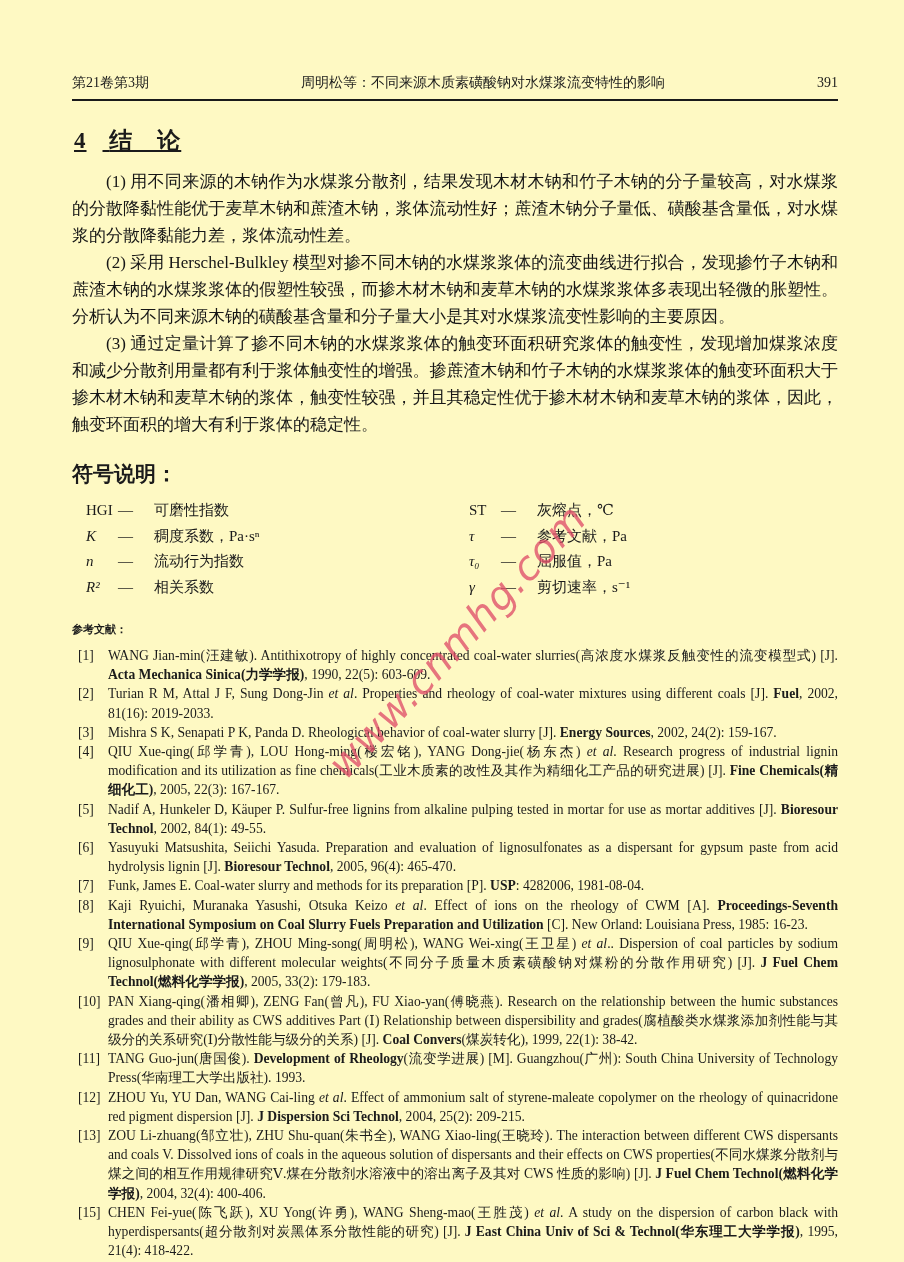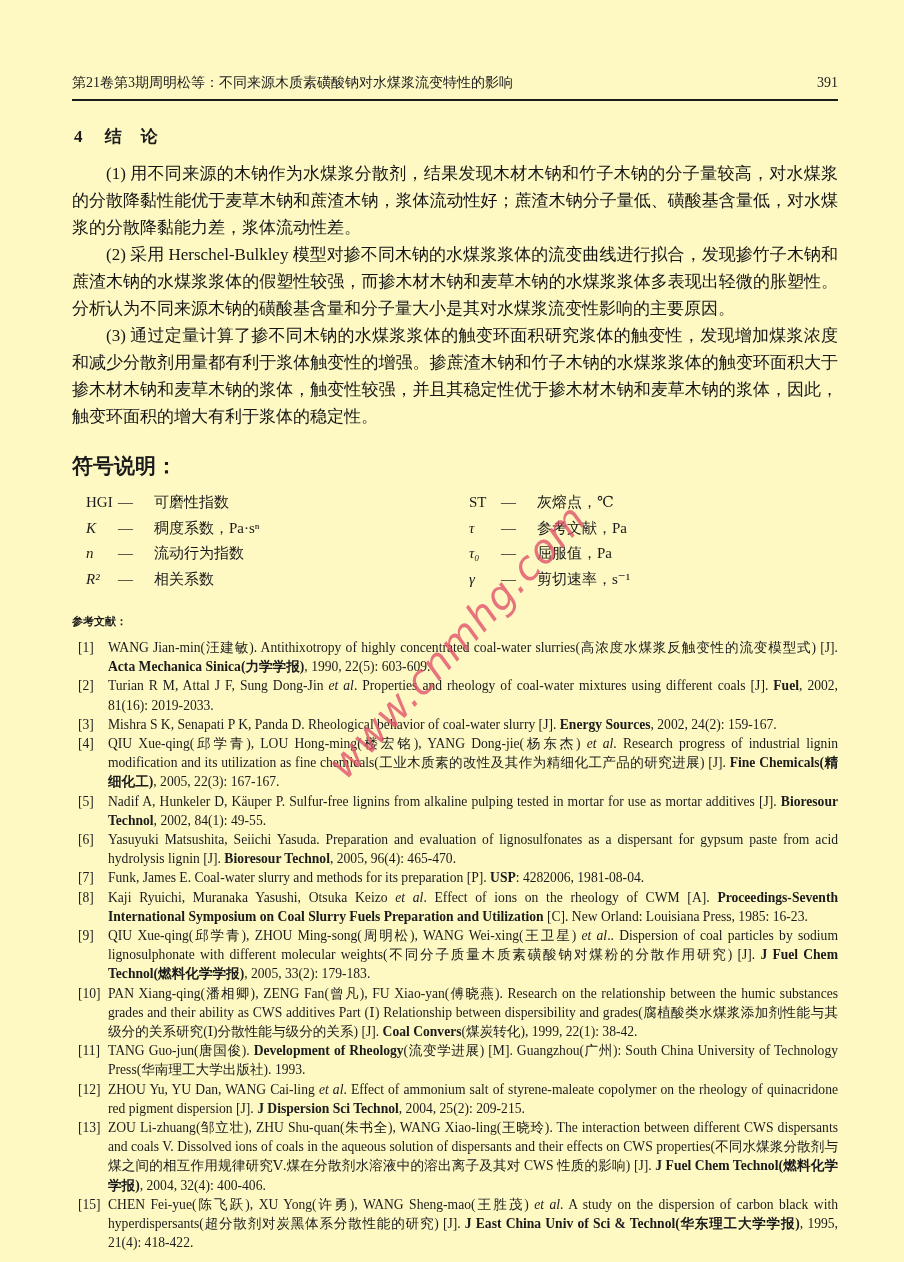--- a/index.html
+++ b/index.html
@@ -15,27 +15,28 @@
     overflow:hidden;
   }
   
   .hdr {
     display:flex; align-items:baseline;
     font-size:14px;
     padding-bottom:7px;
     border-bottom:2.5px solid #1a1a1a;
   }
   .hdr-left  { white-space:nowrap; }
-  .hdr-center{ flex:1; white-space:nowrap; }
+  .hdr-center{ flex:1; text-align:center; white-space:nowrap; }
   .hdr-right { white-space:nowrap; }
   
   .sec-heading {
     margin:24px 0 12px 2px;
-    font-size:17px; font-weight:bold;
+    font-size:23px; font-weight:bold;
     letter-spacing:1px;
+    text-decoration:underline;
   }
   .sec-heading .num { margin-right:16px; }
   
   .body-para {
     font-size:17px; line-height:27px;
     text-align:justify; text-indent:2em;
     color:#161616;
   }
   
   .symbols-title { margin-top:22px; font-size:21px; font-weight:bold; }

